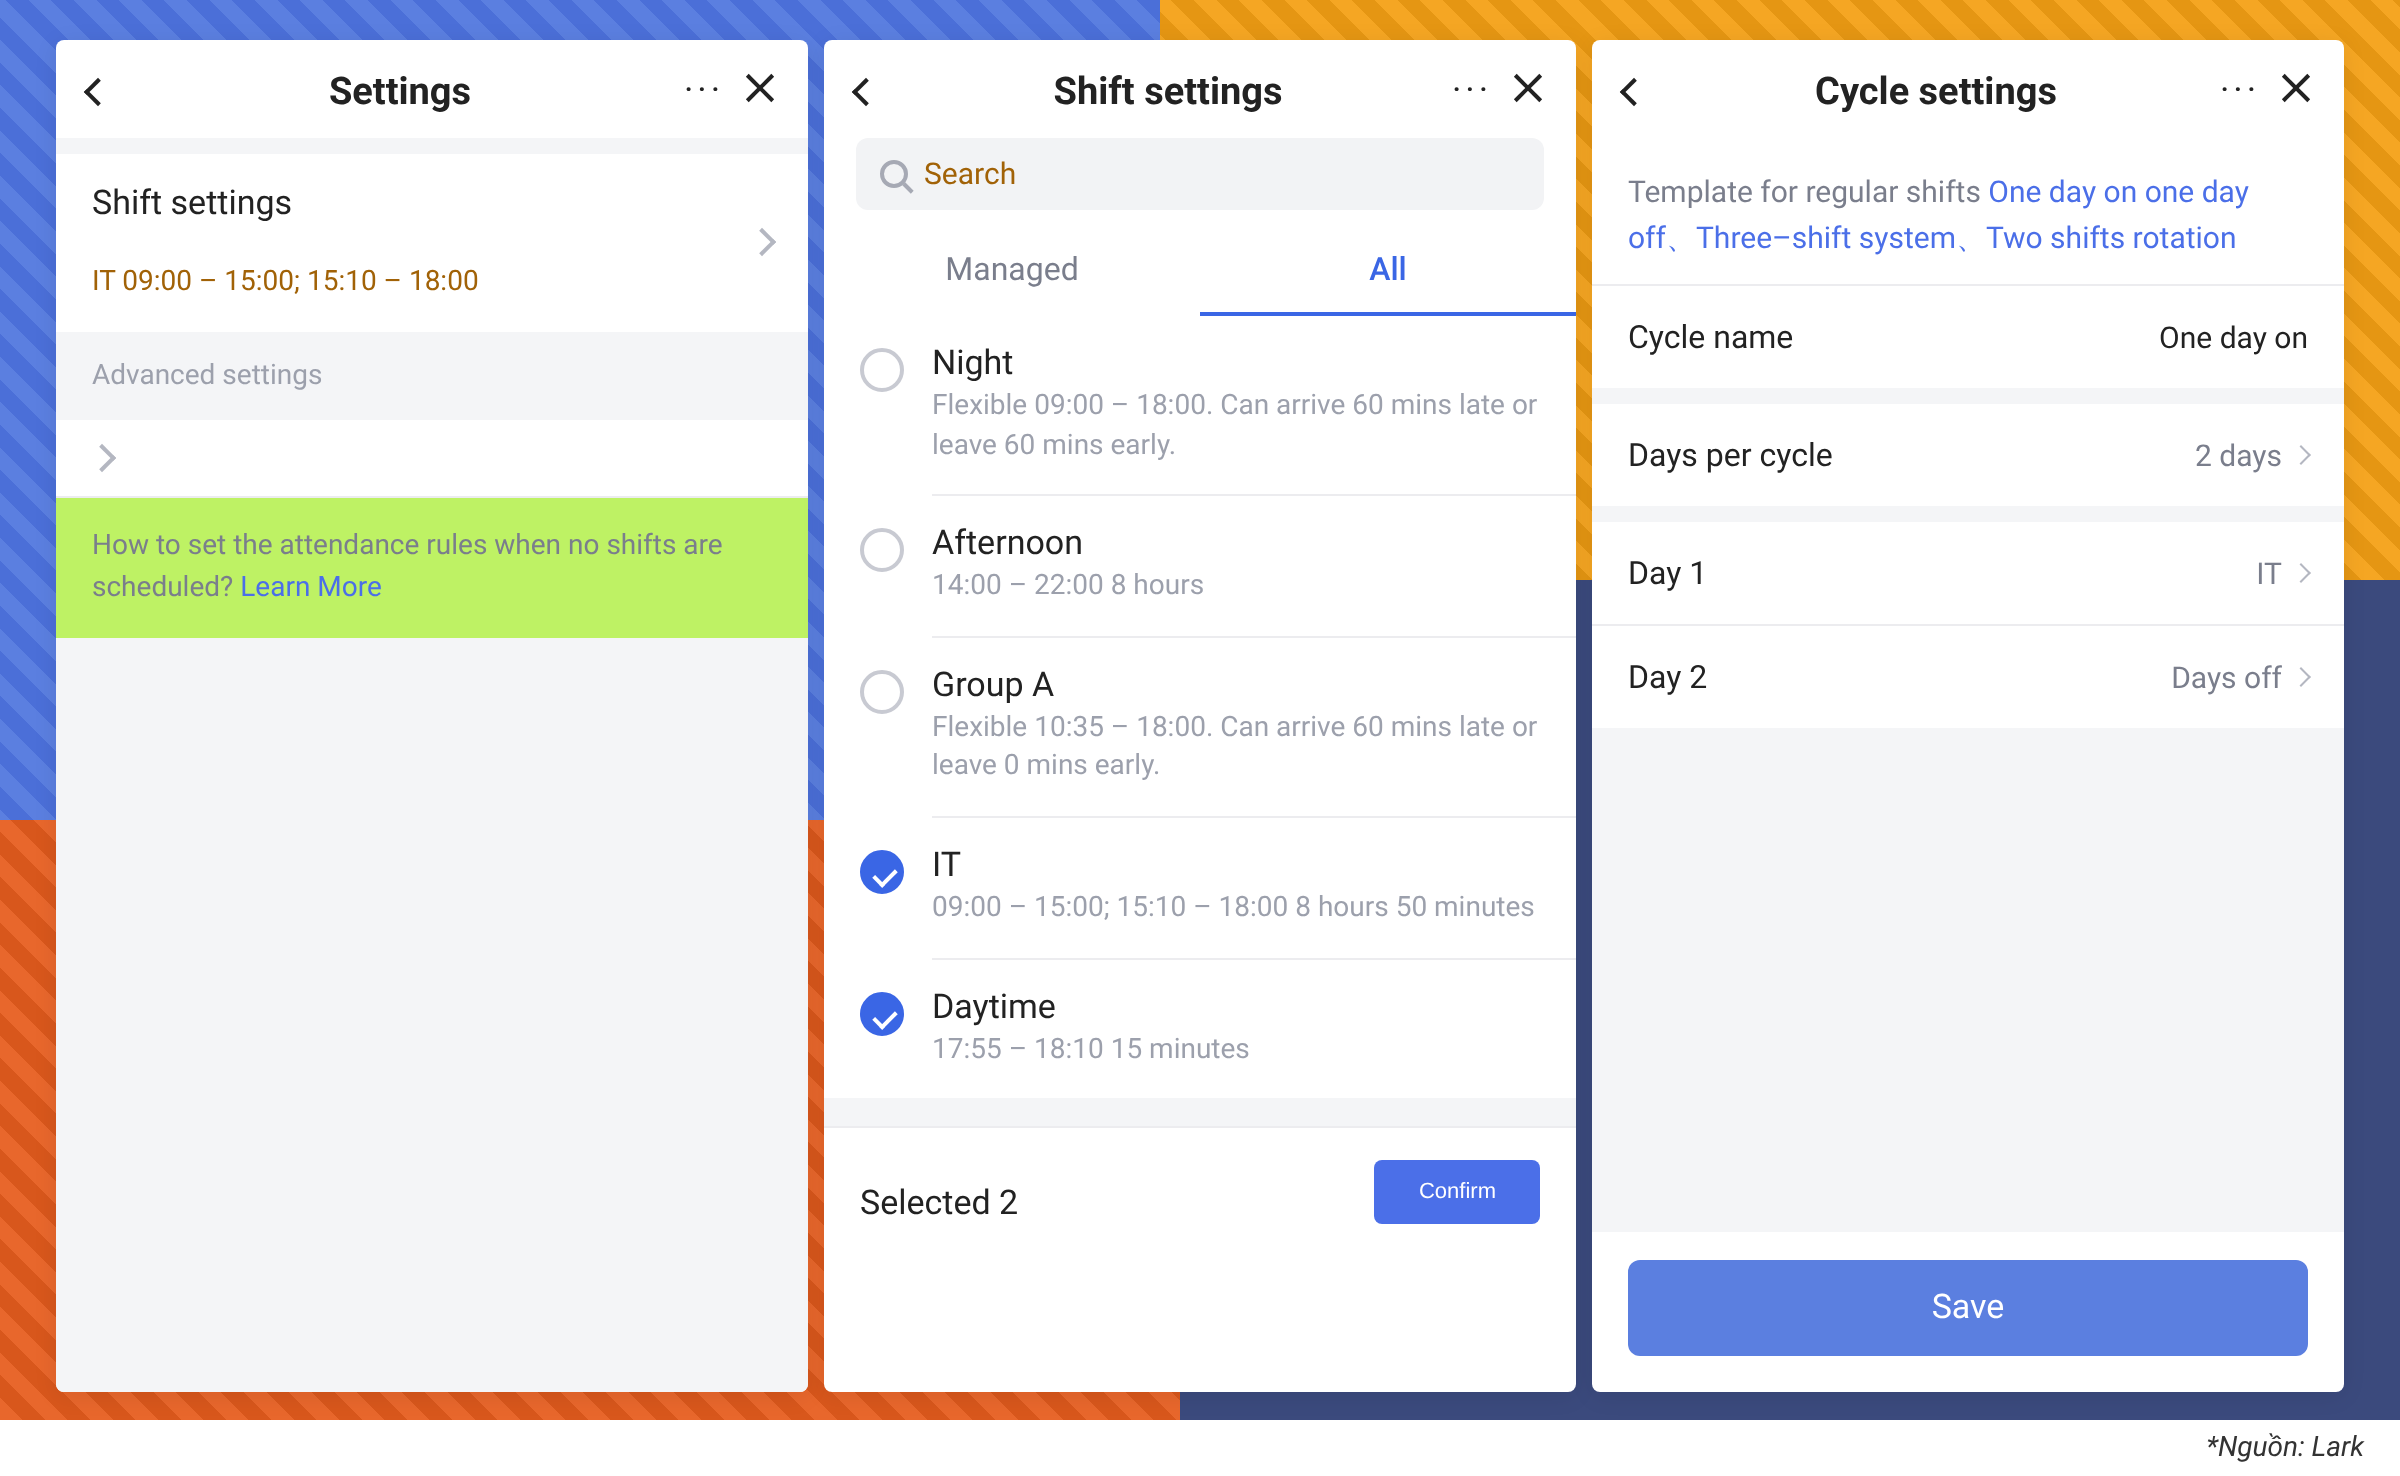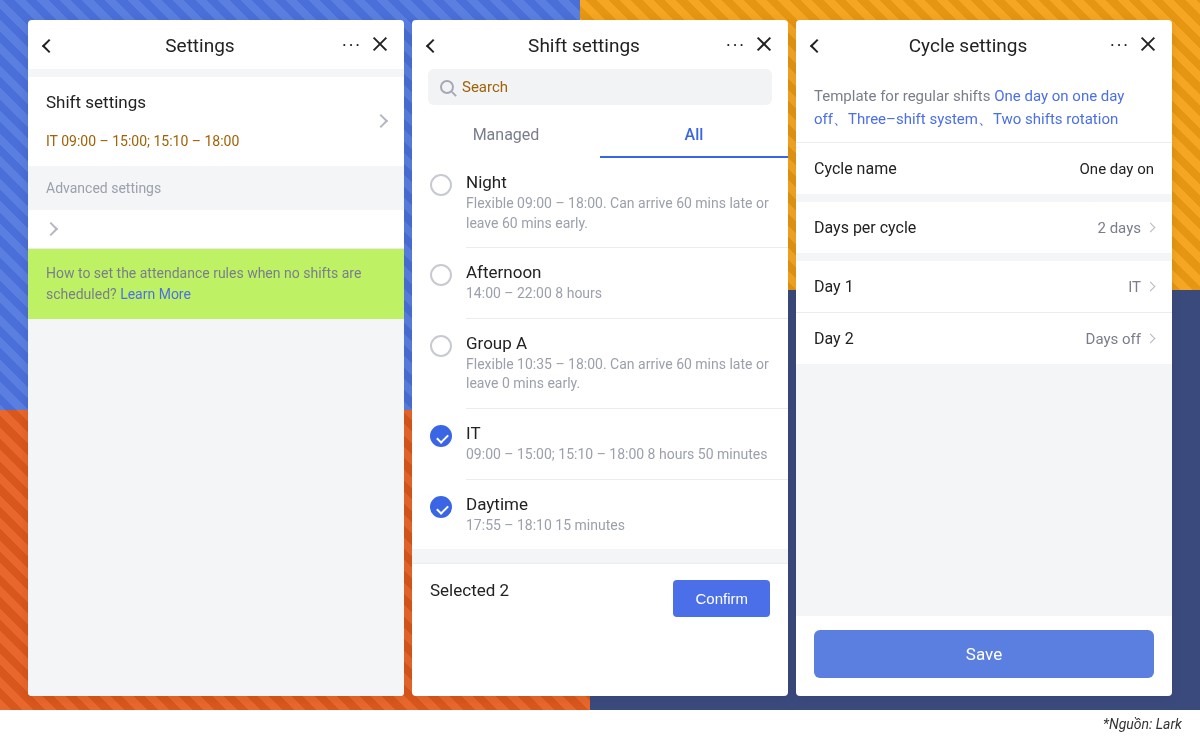--- a/index.html
+++ b/index.html
@@ -8,21 +8,21 @@
   .bg-stripes-blue { position: absolute; top: 0; left: 0; width: 590px; height: 710px; background: repeating-linear-gradient(45deg, #5B7FE0 0 8px, #4B6FD8 8px 16px); z-index: 0; }
   .bg-stripes-orange-tr { position: absolute; top: 0; right: 0; width: 620px; height: 300px; background: repeating-linear-gradient(45deg, #F5A623 0 8px, #E59613 8px 16px); z-index: 0; }
   .bg-stripes-orange-bl { position: absolute; bottom: 28px; left: 0; width: 590px; height: 300px; background: repeating-linear-gradient(45deg, #E8672C 0 8px, #D8571C 8px 16px); z-index: 0; }
   .bg-navy-br { position: absolute; bottom: 28px; right: 0; width: 620px; height: 420px; background: #3B4A7D; z-index: 0; }
 
   .panels { position: absolute; top: 20px; left: 28px; right: 28px; bottom: 42px; display: flex; gap: 8px; z-index: 2; }
   .panel { background: #fff; flex: 1; border-radius: 4px; box-shadow: 0 2px 12px rgba(0,0,0,0.08); display: flex; flex-direction: column; overflow: hidden; }
 
   .hdr { display: flex; align-items: center; padding: 14px 16px 12px; }
   .hdr-back { width: 18px; text-align: left; }
-  .hdr-title { flex: 1; text-align: center; font-size: 19px; color: #222; font-weight: 400; }
+  .hdr-title { flex: 1; text-align: center; font-size: 19px; color: #222; font-weight: 700; }
   .hdr-more { width: 28px; text-align: center; font-size: 18px; letter-spacing: 2px; color: #222; }
   .hdr-close { width: 22px; text-align: right; }
   .chev { display: inline-block; width: 10px; height: 10px; border-left: 2px solid #222; border-bottom: 2px solid #222; transform: rotate(45deg); }
   .chev-right { display: inline-block; width: 10px; height: 10px; border-right: 2px solid #b4b7c1; border-top: 2px solid #b4b7c1; transform: rotate(45deg); }
   .chev-right-sm { display: inline-block; width: 7px; height: 7px; border-right: 1.5px solid #b4b7c1; border-top: 1.5px solid #b4b7c1; transform: rotate(45deg); margin-left: 6px; }
   .xicon { position: relative; display: inline-block; width: 16px; height: 16px; }
   .xicon::before, .xicon::after { content: ''; position: absolute; left: 7px; top: -1px; width: 2px; height: 18px; background: #222; }
   .xicon::before { transform: rotate(45deg); }
   .xicon::after { transform: rotate(-45deg); }
 
@@ -51,23 +51,23 @@
   .tab.active { color: #3A66E5; border-bottom-color: #3A66E5; font-weight: 500; }
 
   .shift-row { display: flex; padding: 14px 18px; gap: 14px; align-items: flex-start; }
   .radio { width: 22px; height: 22px; border: 2px solid #c8cad2; border-radius: 50%; flex-shrink: 0; margin-top: 2px; }
   .radio.checked { background: #3A66E5; border-color: #3A66E5; position: relative; }
   .radio.checked::after { content: ''; position: absolute; left: 5px; top: 7px; width: 9px; height: 5px; border-left: 2.5px solid #fff; border-bottom: 2.5px solid #fff; transform: rotate(-45deg); }
   .shift-text { flex: 1; }
   .shift-name { font-size: 17px; color: #222; }
   .shift-desc { font-size: 14px; color: #9ca0ac; margin-top: 2px; line-height: 1.4; }
 
-  .footer { display: flex; align-items: flex-start; padding: 16px 18px; background: #fff; border-top: 1px solid #ececef; }
+  .footer { display: flex; align-items: flex-end; padding: 16px 18px; background: #fff; border-top: 1px solid #ececef; }
   .footer .sel { font-size: 17px; color: #222; flex: 1; }
-  .btn-confirm { background: #4B6FE8; color: #fff; border: none; padding: 10px 22px; border-radius: 4px; font-size: 15px; }
+  .btn-confirm { background: #4B6FE8; color: #fff; border: none; padding: 10px 22px; border-radius: 4px; font-size: 11px; }
 
   .template-note { padding: 16px 18px 12px; font-size: 15px; color: #7a7e8c; line-height: 1.5; background: #fff; }
   .cycle-row { display: flex; align-items: center; padding: 16px 18px; background: #fff; }
   .cycle-label { font-size: 16px; color: #222; flex: 1; }
   .cycle-value { font-size: 15px; color: #7a7e8c; }
   .cycle-value.dark { color: #222; }
 
   .btn-save { margin: 14px 18px 18px; background: #5B7FE0; color: #fff; border: none; padding: 14px 0; border-radius: 6px; font-size: 17px; text-align: center; }
 
   .source { position: absolute; bottom: 6px; right: 18px; font-size: 14px; font-style: italic; color: #333; z-index: 5; }

